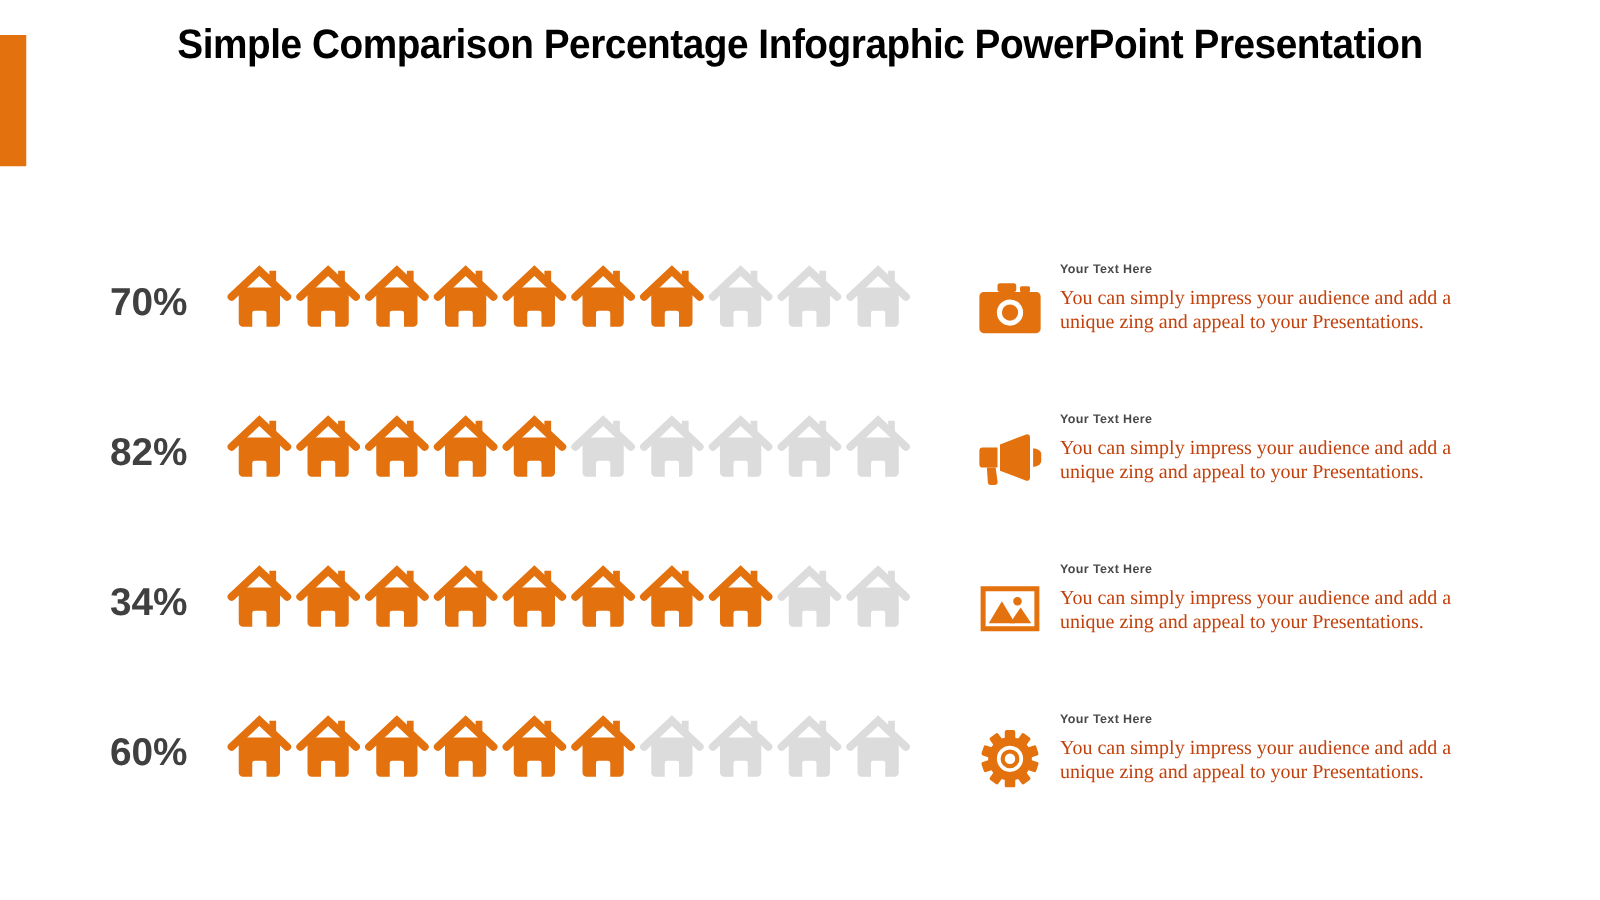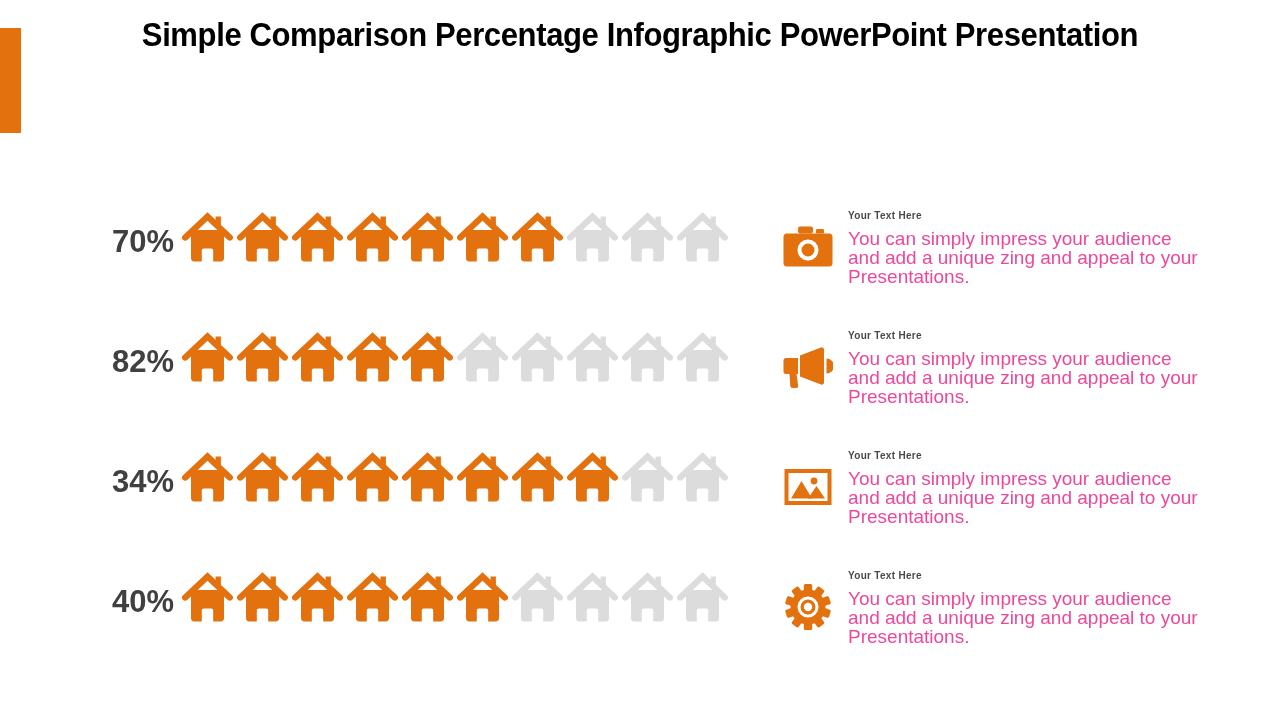--- a/index.html
+++ b/index.html
@@ -52,21 +52,21 @@
   .row {
     position: relative;
     height: 120px;
   }
 
   .pct {
     position: absolute;
     left: 88px;
     top: 34px;
     width: 86px;
-    text-align: right;
+    text-align: left;
     font-family: "Liberation Sans", sans-serif;
     font-weight: bold;
     font-size: 31px;
     color: #404040;
     letter-spacing: 0px;
   }
 
   .houses {
     position: absolute;
     left: 180px;
@@ -102,24 +102,24 @@
   }
   .info-head {
     font-family: "Liberation Sans", sans-serif;
     font-weight: bold;
     font-size: 10px;
     color: #494949;
     letter-spacing: 0.3px;
     margin-bottom: 8px;
   }
   .info-body {
-    font-family: Liberation Sans, sans-serif;
-    font-size: 19px;
+    font-family: Liberation Serif, serif;
+    font-size: 16px;
     line-height: 19px;
-    color: #ec4899;
+    color: #c2410c;
     width: 355px;
   }
 </style>
 </head>
 <body>
 
 <div class="accent-bar"></div>
 
 <div class="title">Simple Comparison Percentage Infographic PowerPoint Presentation</div>
 
@@ -384,21 +384,21 @@
             <path fill="#E2710E" d="M25 34.5 L33.5 22 L42 34.5 Z"></path>
           </svg>
         </div>
         <div class="info-text">
           <div class="info-head">Your Text Here</div>
           <div class="info-body">You can simply impress your audience and add a unique zing and appeal to your Presentations.</div>
         </div>
       </div>
     </div>
     <div class="row">
-      <div class="pct">40%</div>
+      <div class="pct">60%</div>
       <div class="houses">
         <span>
           <svg class="house" viewBox="0 0 55 58" xmlns="http://www.w3.org/2000/svg">
             <path fill="#E2710E" d="M35.5 8.5 h5.4 v8.6 h-5.4 z "></path>
             <path fill="#E2710E" d="M27.5 4.2 L52.2 27.4 a3.2 3.2 0 0 1 -4.4 4.6 L27.5 12.8 L7.2 32.0 a3.2 3.2 0 0 1 -4.4 -4.6 Z"></path>
             <path fill="#E2710E" d="M11.0 22.0 h33.0 v28.0 a3.4 3.4 0 0 1 -3.4 3.4 h-7.4 v-11.0 a1.9 1.9 0 0 0 -1.9 -1.9 h-7.6 a1.9 1.9 0 0 0 -1.9 1.9 v11.0 h-7.4 a3.4 3.4 0 0 1 -3.4 -3.4 Z"></path>
           </svg>
         </span>
         <span>
           <svg class="house" viewBox="0 0 55 58" xmlns="http://www.w3.org/2000/svg">

